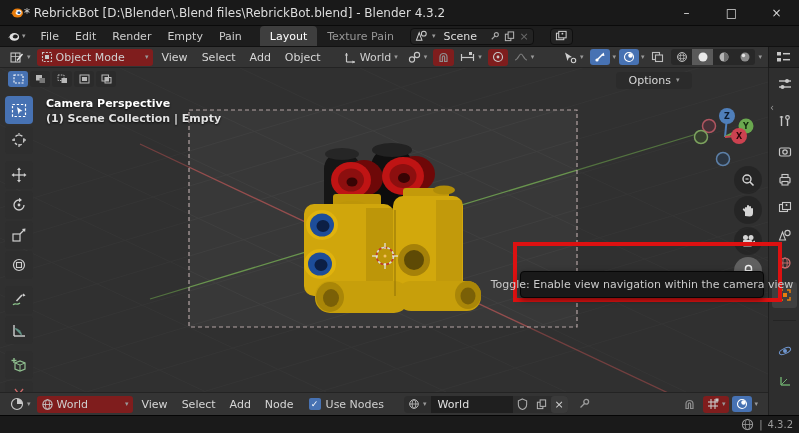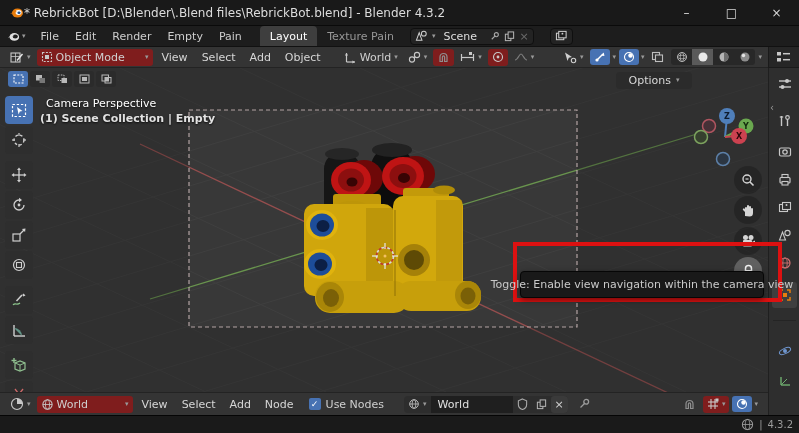--- a/index.html
+++ b/index.html
@@ -53,22 +53,22 @@
   #props-panel { left:768px; top:68px; width:31px; height:347px; background:#2e2e2e;
     border-left:1px solid #1f1f1f; }
   #props-panel .ptab { position:absolute; left:3px; width:25px; height:26px;
     display:flex; align-items:center; justify-content:center; border-radius:3px; }
   #props-panel .ptab.active { background:#3f3f3f; }
   #props-collapse { position:absolute; left:1px; top:34px; color:#9a9a9a; font-size:10px; }
   #props-divider { position:absolute; left:4px; top:252px; width:23px; border-top:1px solid #242424; }
 
   
   #viewport { left:0; top:68px; width:768px; height:324px; background:#333; overflow:hidden; }
-  #vp-text1 { left:46px; top:29px; color:#fff; text-shadow:0 1px 2px rgba(0,0,0,.8); font-weight:normal; }
-  #vp-text2 { left:40px; top:44px; color:#e2e2e2; text-shadow:0 1px 2px rgba(0,0,0,.8); font-weight:bold; }
+  #vp-text1 { left:46px; top:29px; color:#fff; text-shadow:0 1px 2px rgba(0,0,0,.8); font-weight:bold; }
+  #vp-text2 { left:46px; top:44px; color:#e2e2e2; text-shadow:0 1px 2px rgba(0,0,0,.8); font-weight:bold; }
   #options-btn { left:616px; top:4px; width:76px; height:17px; background:#2b2b2b; border-radius:4px;
     display:flex; align-items:center; justify-content:center; gap:5px; color:#d8d8d8; }
   #selmode-row { left:8px; top:3px; display:flex; gap:2px; }
   .selmode { width:20px; height:16px; background:#2b2b2b; border-radius:3px;
     display:flex; align-items:center; justify-content:center; }
   .selmode.on { background:#4772b3; }
   #left-toolbar { left:5px; top:28px; display:flex; flex-direction:column; gap:2px; }
   .tool { width:28px; height:28px; background:#2e2e2e; border-radius:4px;
     display:flex; align-items:center; justify-content:center; }
   .tool.on { background:#4772b3; }

